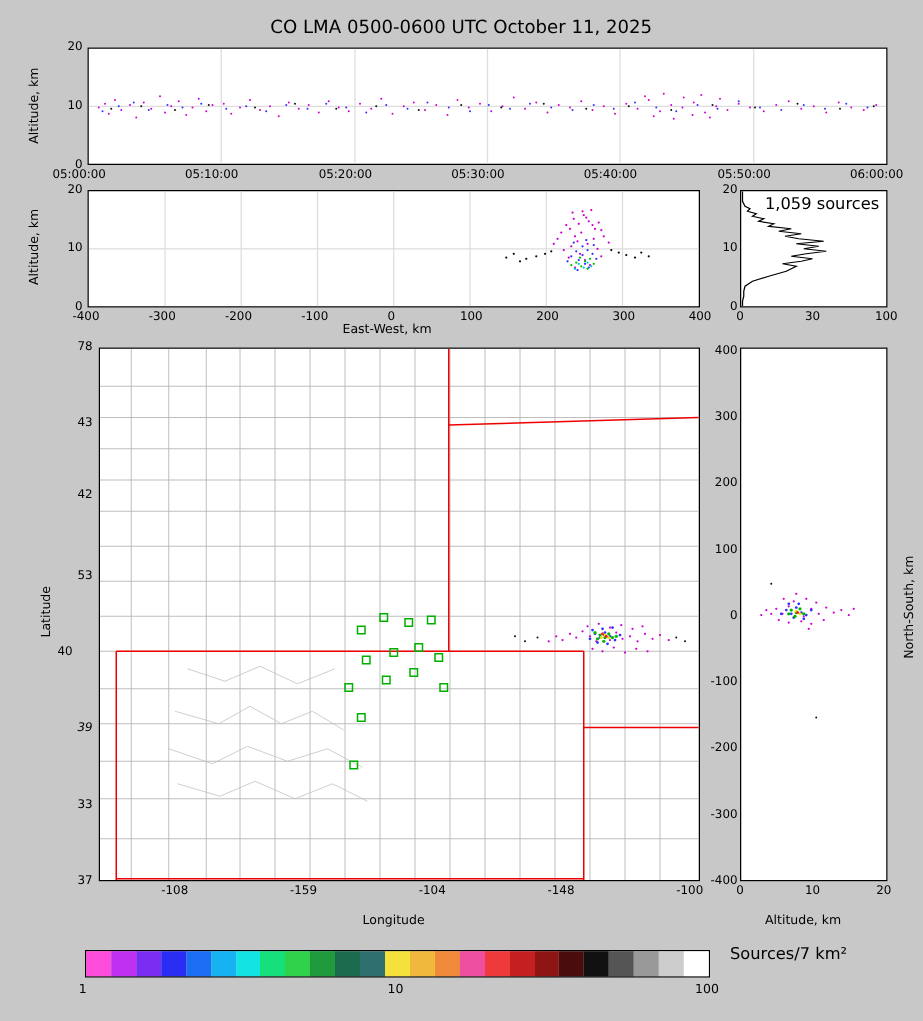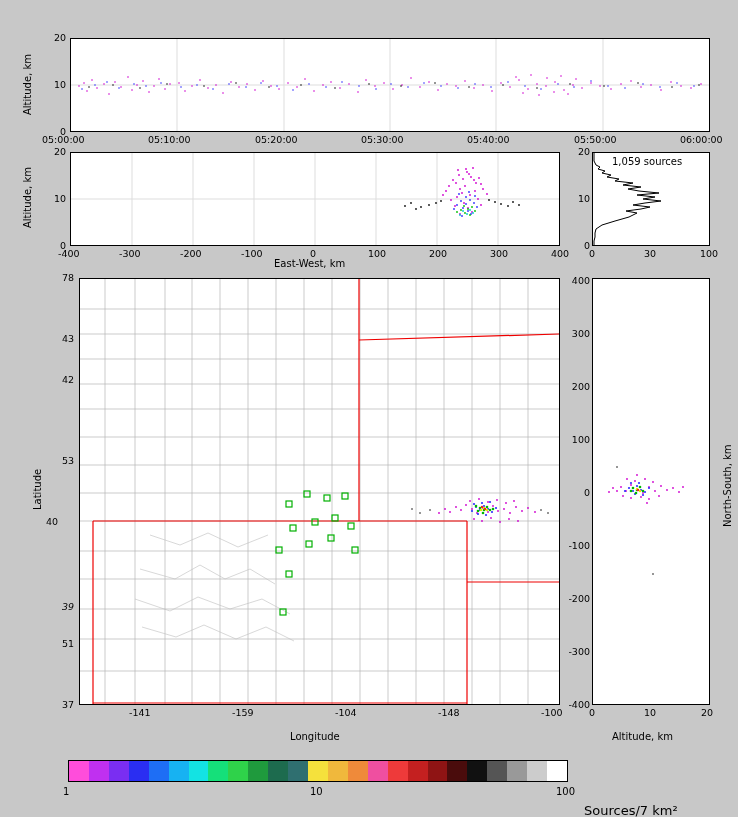--- a/index.html
+++ b/index.html
@@ -20,27 +20,28 @@
   .tick-r { text-align:right; }
   .vert {
     transform-origin: 0 0;
     white-space:nowrap;
   }
   svg { display:block; }
   .cbar-wrap { position:absolute; }
   .cbar-seg { position:absolute; top:0; height:22px; }
   .cbar-label { position:absolute; font-size:10px; color:#000; }
   .cbar-title { position:absolute; font-size:13px; color:#000; }
-  .srccount { position:absolute; font-size:10px; color:#000; }
+  .srccount { position:absolute; font-size:13px; color:#000; }
 </style>
 </head>
 <body>
 
 <div id="page">
 
+  <div class="title">CO LMA 0500-0600 UTC October 11, 2025</div>
 
   <div class="frame" style="left:70px; top:38px; width:640px; height:94px;">
     <svg width="638" height="92" viewBox="0 0 638 92">
       <g stroke="#dddddd" stroke-width="1">
         <line x1="0" y1="46" x2="638" y2="46"></line>
         <line x1="106" y1="0" x2="106" y2="92"></line>
         <line x1="213" y1="0" x2="213" y2="92"></line>
         <line x1="319" y1="0" x2="319" y2="92"></line>
         <line x1="425" y1="0" x2="425" y2="92"></line>
         <line x1="532" y1="0" x2="532" y2="92"></line>
@@ -466,28 +467,28 @@
             <circle cx="461" cy="231" r="0.8"></circle>
           <circle cx="468" cy="234" r="0.8"></circle>
             <circle cx="332" cy="230" r="0.8"></circle>
         </g>
       </g>
     </svg>
   </div>
 
   <div class="axlabel vert" style="left:32px; top:510px; transform:rotate(-90deg);">Latitude</div>
   <div class="tick tick-r" style="left:44px; top:699px; width:30px;">37</div>
-  <div class="tick tick-r" style="left:44px; top:638px; width:30px;">51</div>
-  <div class="tick tick-r" style="left:44px; top:601px; width:30px;font-style:italic;">39</div>
+  <div class="tick tick-r" style="left:44px; top:638px; width:30px;">33</div>
+  <div class="tick tick-r" style="left:44px; top:577px; width:30px;font-style:italic;">39</div>
   <div class="tick tick-r" style="left:28px; top:516px; width:30px;">40</div>
   <div class="tick tick-r" style="left:44px; top:455px; width:30px;">53</div>
-  <div class="tick tick-r" style="left:44px; top:374px; width:30px;">42</div>
+  <div class="tick tick-r" style="left:44px; top:390px; width:30px;">42</div>
   <div class="tick tick-r" style="left:44px; top:333px; width:30px;">43</div>
   <div class="tick tick-r" style="left:44px; top:272px; width:30px;">78</div>
-  <div class="tick" style="left:129px; top:707px;">-141</div>
+  <div class="tick" style="left:129px; top:707px;">-108</div>
   <div class="tick" style="left:232px; top:707px;">-159</div>
   <div class="tick" style="left:335px; top:707px;">-104</div>
   <div class="tick" style="left:438px; top:707px;">-148</div>
   <div class="tick" style="left:541px; top:707px;">-100</div>
   <div class="axlabel" style="left:290px; top:731px;text-align:right;">Longitude</div>
 
   <div class="frame" style="left:592px; top:278px; width:118px; height:427px;">
     <svg width="116" height="425" viewBox="0 0 116 425">
       <g>
         <g fill="#d000d0">
@@ -593,15 +594,15 @@
         <div class="cbar-seg" style="left: 80%; width: 4%; height: 100%; background: rgb(17, 17, 17);"></div>
         <div class="cbar-seg" style="left: 84%; width: 4%; height: 100%; background: rgb(85, 85, 85);"></div>
         <div class="cbar-seg" style="left: 88%; width: 4%; height: 100%; background: rgb(153, 153, 153);"></div>
         <div class="cbar-seg" style="left: 92%; width: 4%; height: 100%; background: rgb(204, 204, 204);"></div>
         <div class="cbar-seg" style="left: 96%; width: 4%; height: 100%; background: rgb(255, 255, 255);"></div>
       </div>
   </div>
   <div class="cbar-label" style="left:63px; top:786px;">1</div>
   <div class="cbar-label" style="left:310px; top:786px;">10</div>
   <div class="cbar-label" style="left:556px; top:786px;">100</div>
-  <div class="cbar-title" style="left:584px; top:803px;">Sources/7 km²</div>
+  <div class="cbar-title" style="left:584px; top:756px;">Sources/7 km²</div>
 
 </div>
 
 </body></html>

